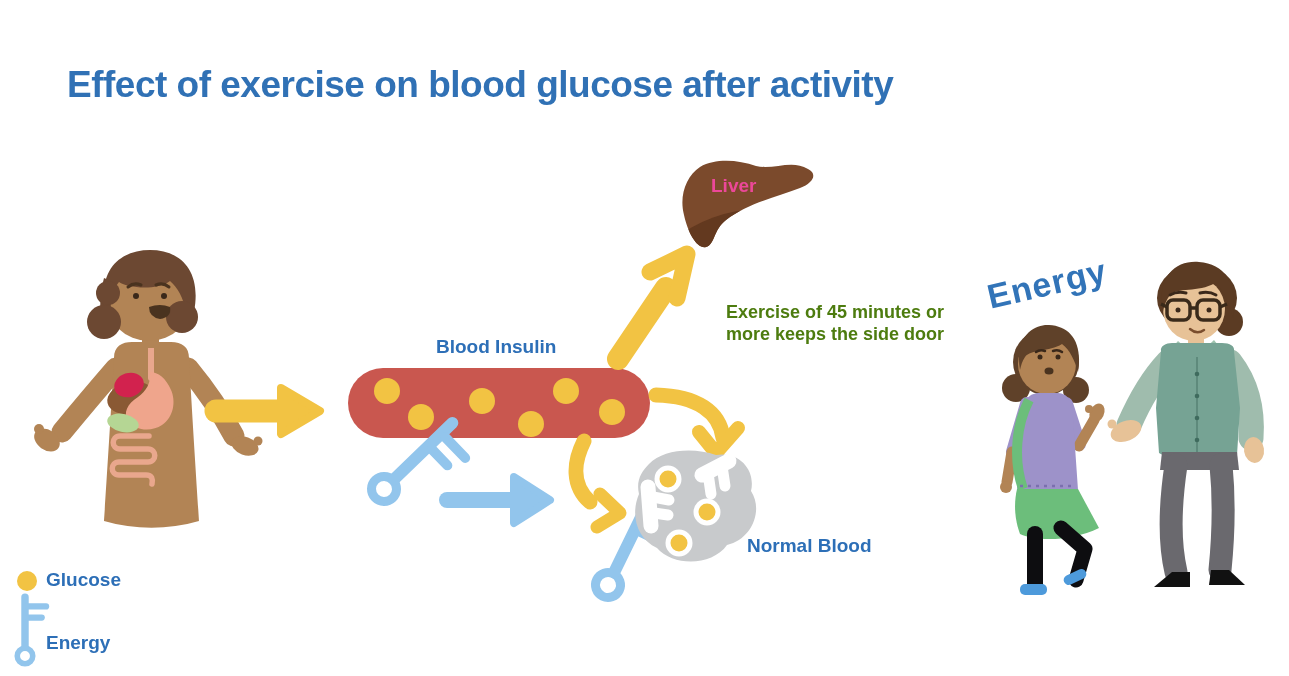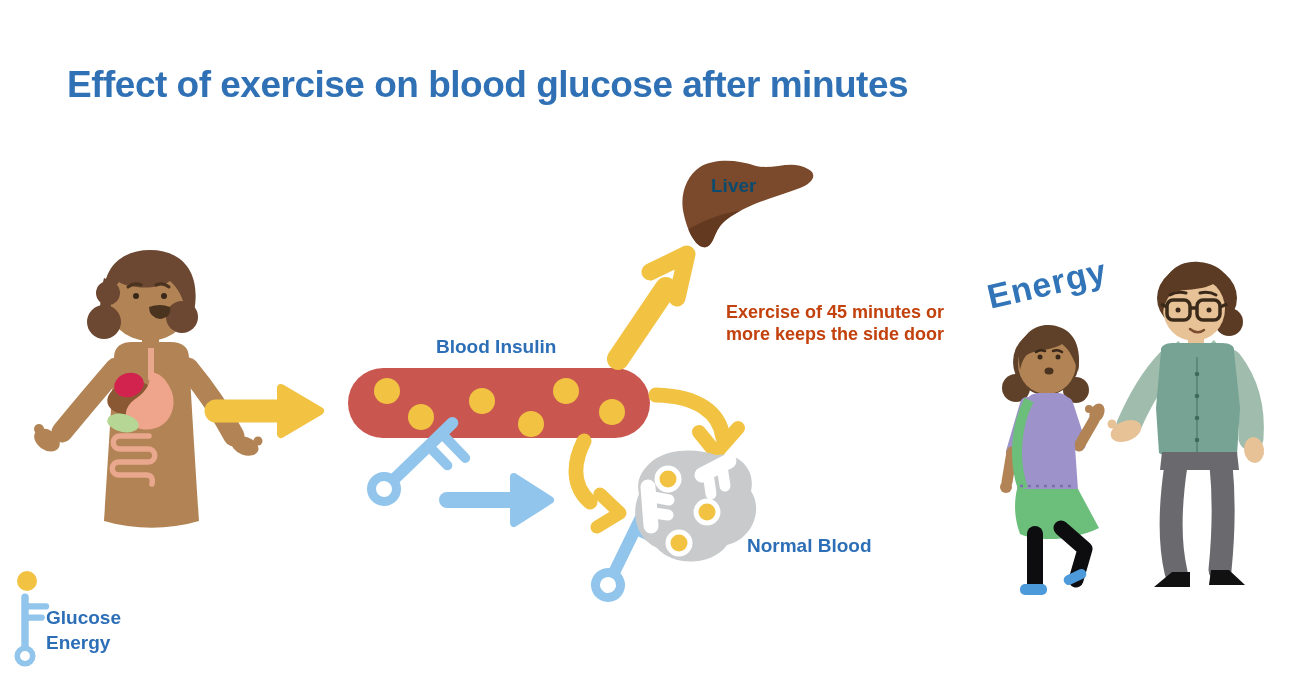--- a/index.html
+++ b/index.html
@@ -11,32 +11,32 @@
   .abs{position:absolute;}
   #scene{position:absolute;left:0;top:0;}
   .title{
     left:67px;top:64px;
     font-size:37px;font-weight:bold;color:#3071B5;letter-spacing:-0.5px;
   }
   .lbl{
     font-size:19px;font-weight:bold;color:#2D6FB7;white-space:nowrap;
   }
   .lbl-blood-vessel{left:436px;top:336px;}
-  .lbl-liver{left:711px;top:175px;color:#0c4a6e;}
+  .lbl-liver{left:711px;top:175px;color:#ec4899;}
   .lbl-normal-cell{left:747px;top:535px;}
   .note{
     left:726px;top:302px;
-    font-size:18px;font-weight:bold;color:#c2410c;line-height:21.5px;
+    font-size:18px;font-weight:bold;color:#4d7c0f;line-height:21.5px;
   }
   .energy{
     left:988px;top:278px;
     font-size:34px;font-weight:bold;color:#3274B8;letter-spacing:1px;
     transform:rotate(-13deg);transform-origin:0 50%;
   }
-  .legend-glucose{left:46px;top:569px;margin-top:38px;}
+  .legend-glucose{left:46px;top:569px;}
   .legend-insulin{left:46px;top:632px;}
 </style>
 </head>
 <body>
 
 <svg id="scene" width="1289" height="676" viewBox="0 0 1289 676">
   <defs>
     <clipPath id="liverClip">
       <path d="M700,167 C686,176 679,196 684,215 C688,233 697,249 706,247
                C715,245 713,230 726,220 C748,203 777,197 800,188
@@ -228,21 +228,21 @@
     <path d="M1176,465 C1170,505 1169,542 1176,572" stroke="#6A696E" stroke-width="23" stroke-linecap="round" fill="none"></path>
     <path d="M1221,465 C1225,505 1223,540 1220,570" stroke="#6A696E" stroke-width="23" stroke-linecap="round" fill="none"></path>
     <polygon points="1154,587 1172,572 1190,572 1190,587" fill="#111111"></polygon>
     <polygon points="1209,585 1211,570 1229,570 1245,585" fill="#111111"></polygon>
   </g>
 
   <circle cx="27" cy="581" r="10" fill="#F2C343"></circle>
   <use href="#keyIcon" transform="translate(25,656) rotate(-90) scale(0.62)"></use>
 </svg>
 
-<div class="abs title">Effect of exercise on blood glucose after minutes</div>
+<div class="abs title">Effect of exercise on blood glucose after activity</div>
 
 <div class="abs lbl lbl-blood-vessel">Blood Insulin</div>
 
 <div class="abs lbl lbl-liver">Liver</div>
 
 <div class="abs note">
   <div>Exercise of 45 minutes or</div>
   <div>more keeps the side door</div>
 </div>
 

